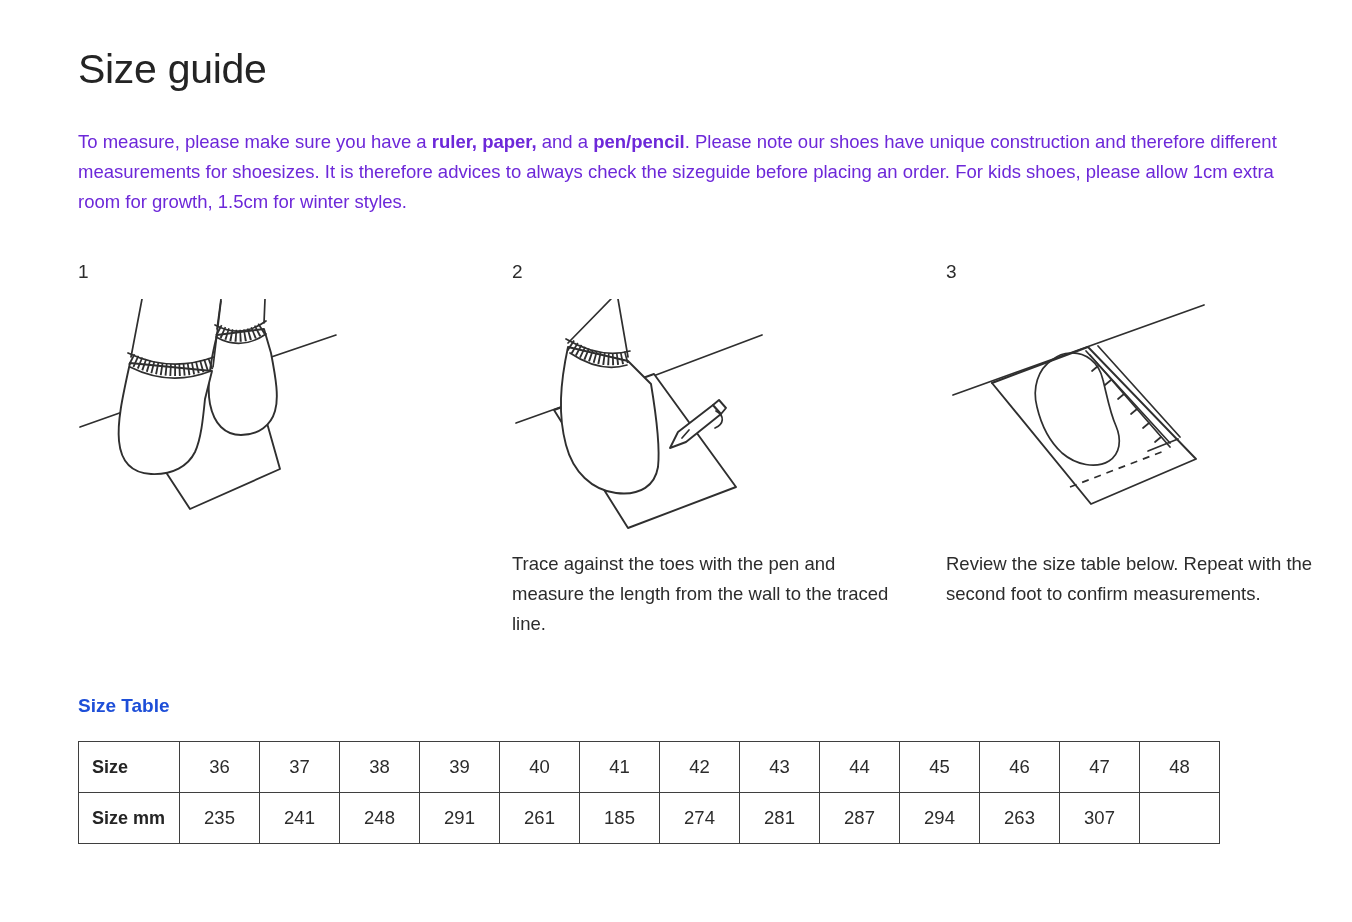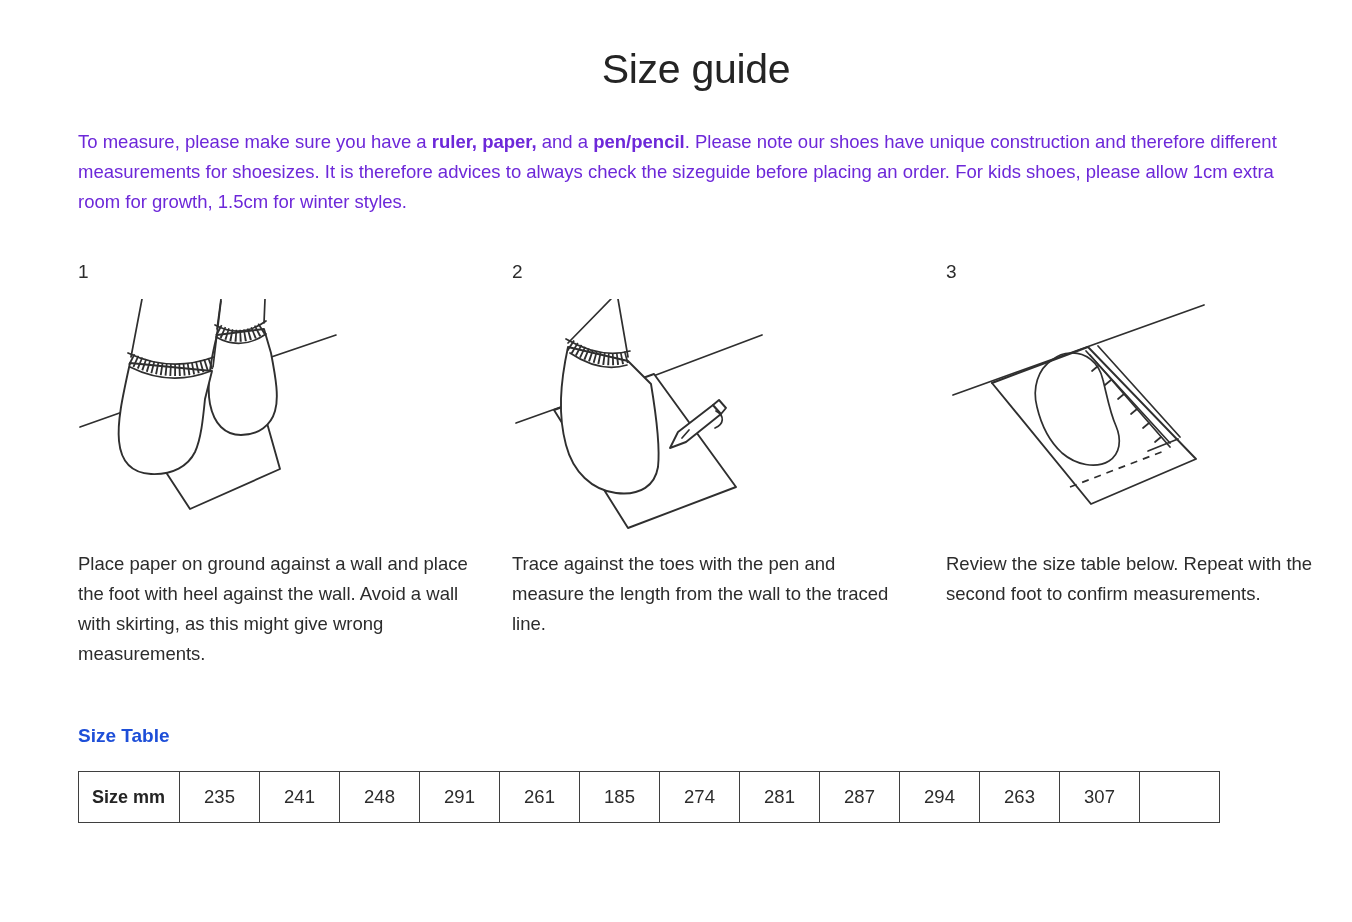--- a/index.html
+++ b/index.html
@@ -6,21 +6,21 @@
   html, body { margin: 0; padding: 0; background: #ffffff; }
   body {
     width: 1352px; height: 922px; overflow: hidden;
     font-family: "Liberation Sans", sans-serif;
     color: #2c2c2c;
   }
   .container { padding: 46px 38px 0 78px; }
 
   .page-title {
     font-size: 41px; font-weight: 400; letter-spacing: -0.3px;
-    color: #242424; margin: 0 0 34px 0; text-align: center;
+    color: #242424; margin: 0 0 34px 0;
   }
 
   .intro {
     font-size: 18.5px; line-height: 30px; max-width: 1240px;
     margin: 0 0 44px 0; color: #6d28d9;
   }
   .intro b { font-weight: 700; }
 
   .steps {
     display: grid;
@@ -82,21 +82,20 @@
         <path class="ln" d="M137,26 Q163,40 188,22"></path>
         <path class="ln" d="M138,38 Q163,52 188,35"></path>
 
         <path class="shape" d="M52,64 C45,96 39,122 41,142 C43,163 54,174 73,175 C95,176 110,167 117,153 C123,140 125,120 127,100 L134,72 Z"></path>
         <path class="ln" d="M64,0 L53,58"></path>
         <path class="ln" d="M143,2 L135,68"></path>
         <path class="hatch" d="M53,60 Q92,80 134,64" stroke-dasharray="1.8 2.7"></path>
         <path class="ln" d="M50,54 Q92,74 136,58"></path>
         <path class="ln" d="M52,68 Q92,88 133,72"></path>
       </svg>
-      <p class="step-caption">Place paper on ground against a wall and place the foot with heel against the wall. Avoid a wall with skirting, as this might give wrong measurements.</p>
     </div>
 
     <div class="step">
       <div class="step-number">2</div>
       <svg class="illustration" width="262" height="230" viewBox="0 0 262 230">
 
         <path class="ln" d="M4,124 L74,99"></path>
         <path class="ln" d="M128,82 L250,36"></path>
 
         <path class="shape" d="M42,111 L142,75 L224,188 L116,229 Z"></path>
@@ -158,20 +157,36 @@
         <col style="width:80px">
         <col style="width:80px">
         <col style="width:80px">
       <col style="width:80px">
         <col style="width:80px">
         <col style="width:80px">
         <col style="width:80px">
       <col style="width:80px">
     </colgroup>
     <tbody>
+      <tr>
+        <td class="row-header">Size</td>
+        <td>36</td>
+        <td>37</td>
+        <td>38</td>
+        <td>39</td>
+        <td>40</td>
+        <td>41</td>
+        <td>42</td>
+        <td>43</td>
+        <td>44</td>
+        <td>45</td>
+        <td>46</td>
+        <td>47</td>
+        <td>48</td>
+      </tr>
       <tr>
         <td class="row-header">Size mm</td>
         <td>235</td>
         <td>241</td>
         <td>248</td>
         <td>291</td>
         <td>261</td>
         <td>185</td>
         <td>274</td>
         <td>281</td>

